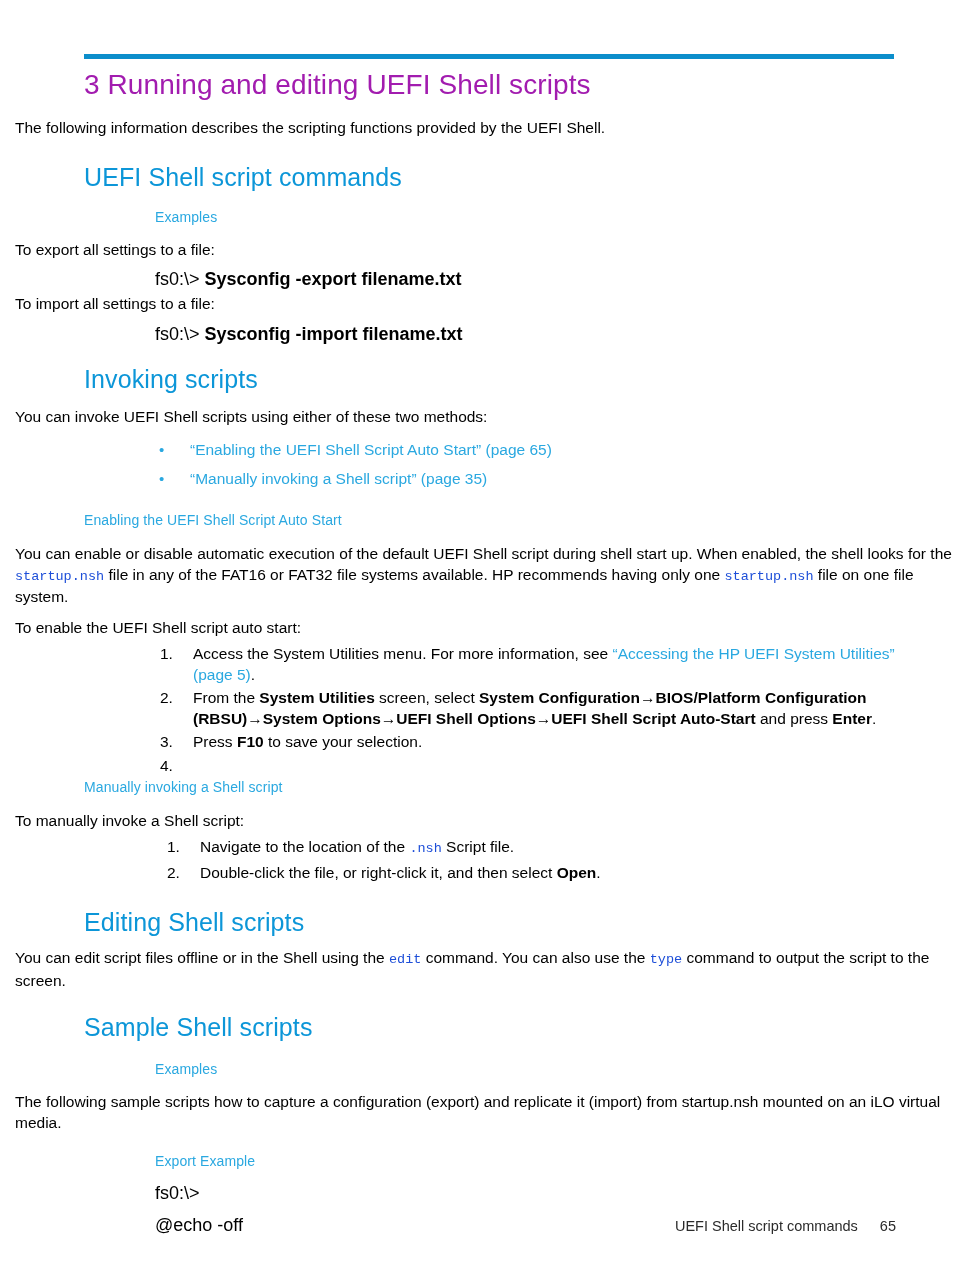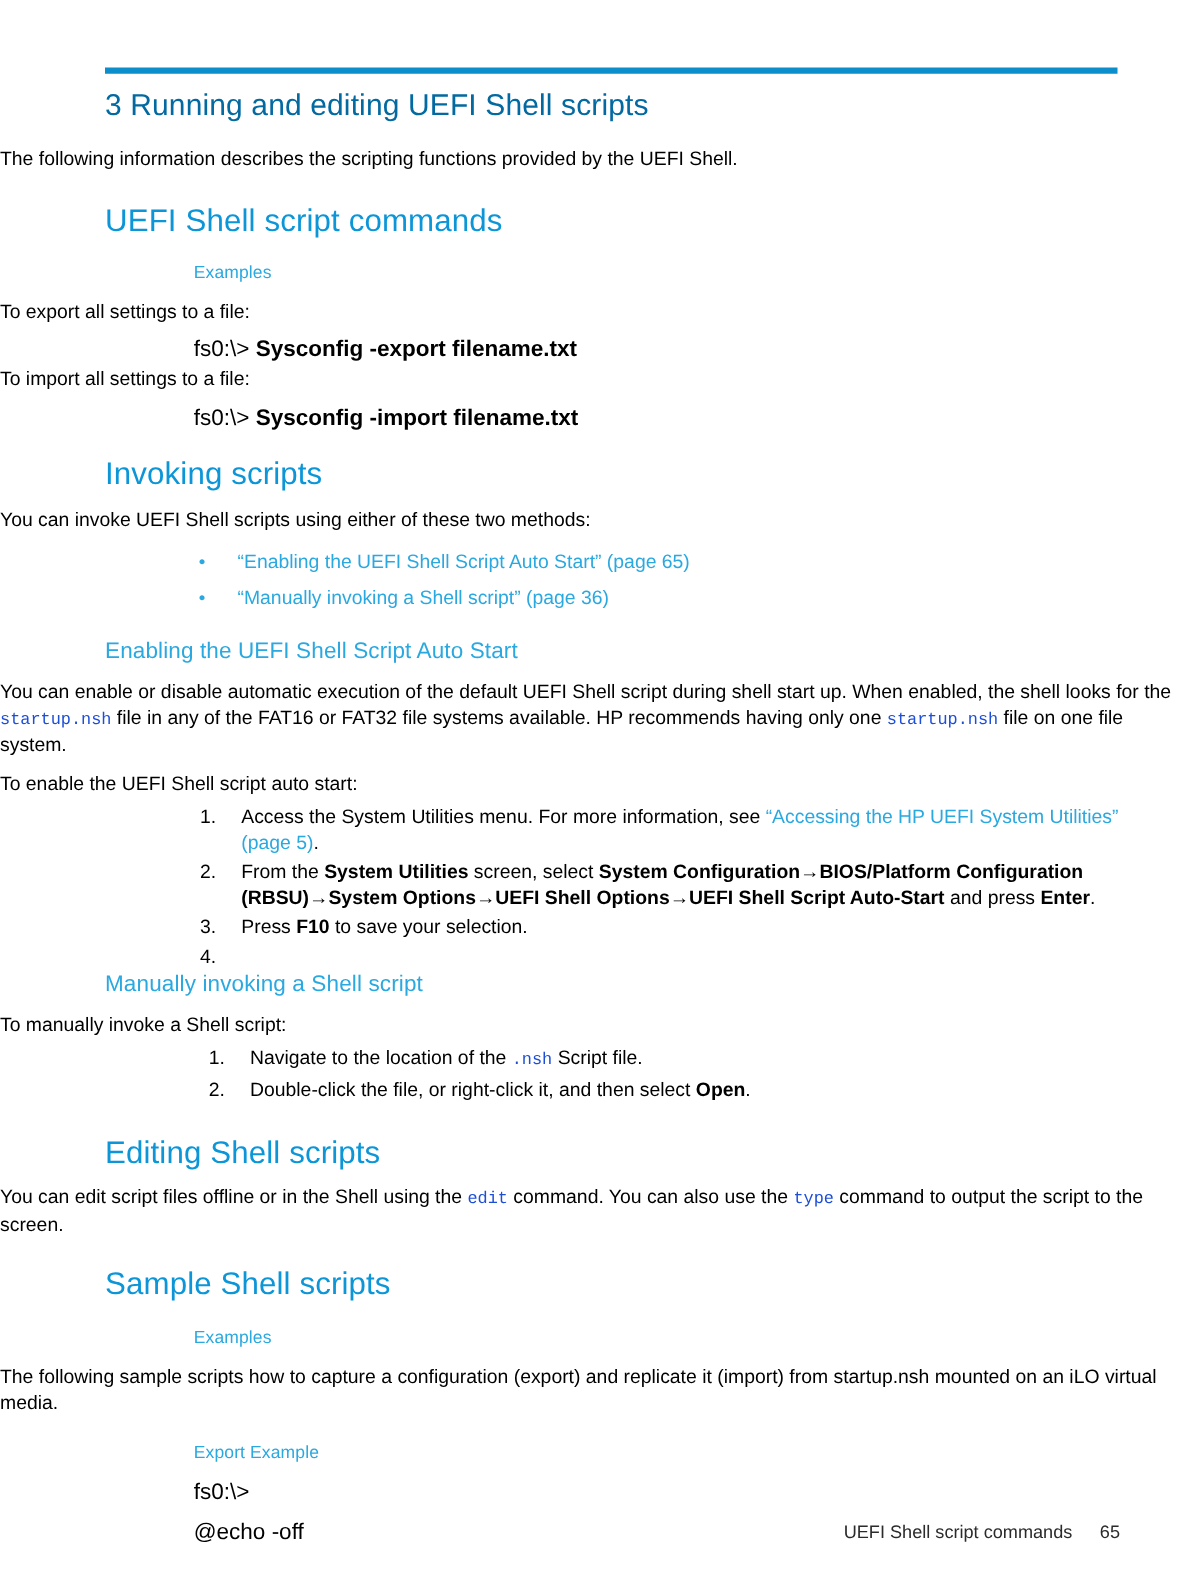--- a/index.html
+++ b/index.html
@@ -32,24 +32,24 @@
     height: 5px;
     background: #0c8ecb;
   }
 
   
   .chapter-title {
     position: absolute;
     left: 84px;
     top: 64px;
     width: 820px;
-    font-size: 24px;
+    font-size: 28px;
     line-height: 42px;
     font-weight: 400;
-    color: #0369a1;
+    color: #a21caf;
     letter-spacing: 0.1px;
   }
 
   
   .content {
     position: absolute;
     left: 0;
     top: 118px;
     width: 954px;
   }
@@ -57,20 +57,21 @@
   .indent {
     margin-left: 155px;
     margin-right: 58px;
   }
 
   p.body {
     margin: 0 0 0 0;
     font-size: 15.5px;
     line-height: 20.5px;
     color: #000;
+    padding-left: 15px;
   }
 
   .sp-4 { height: 4px; }
   .sp-6 { height: 6px; }
   .sp-8 { height: 8px; }
   .sp-10 { height: 10px; }
   .sp-12 { height: 12px; }
   .sp-14 { height: 14px; }
   .sp-16 { height: 16px; }
   .sp-18 { height: 18px; }
@@ -81,21 +82,21 @@
   h1.h1 {
     margin: 0 0 0 84px;
     font-size: 25px;
     line-height: 32px;
     font-weight: 400;
     color: #0c96d8;
     letter-spacing: 0.1px;
   }
   h2.h2 {
     margin: 0 0 0 84px;
-    font-size: 18px;
+    font-size: 14px;
     line-height: 27px;
     font-weight: 400;
     color: #2aa8e0;
     letter-spacing: 0.1px;
   }
   h3.h3 {
     margin: 0 0 0 155px;
     font-size: 14px;
     line-height: 25px;
     font-weight: 400;
@@ -238,21 +239,21 @@
 
     <div class="sp-8"></div>
 
     <ul class="bullets">
       <li>
         <span class="dot">•</span>
         <span class="linktxt">“Enabling the UEFI Shell Script Auto Start” (page 65)</span>
       </li>
       <li>
         <span class="dot">•</span>
-        <span class="linktxt">“Manually invoking a Shell script” (page 36)</span>
+        <span class="linktxt">“Manually invoking a Shell script” (page 35)</span>
       </li>
     </ul>
 
     <div class="sp-14"></div>
 
     <h2 class="h2">Enabling the UEFI Shell Script Auto Start</h2>
 
     <div class="sp-10"></div>
 
     <p class="body indent"><span>You can enable or disable automatic execution of the default UEFI Shell script during shell start up. When enabled, the shell looks for the </span><code>startup.nsh</code><span> file in any of the FAT16 or FAT32 file systems available. HP recommends having only one </span><code>startup.nsh</code><span> file on one file system.</span></p>

